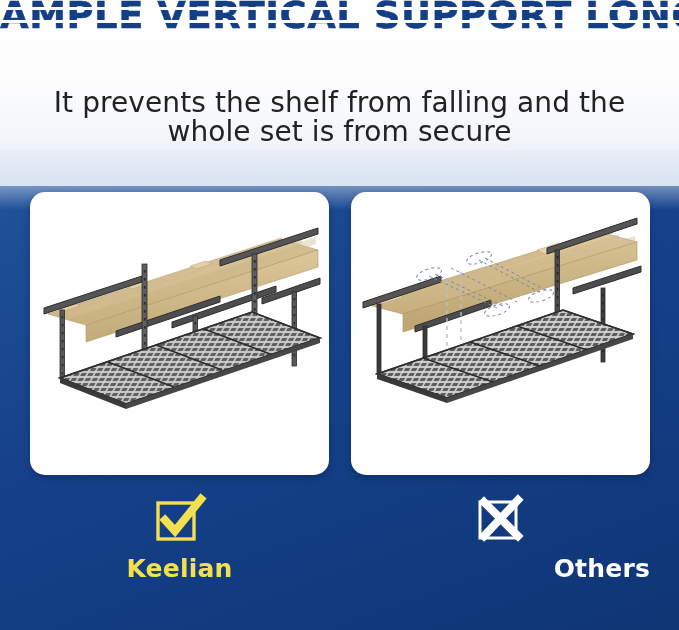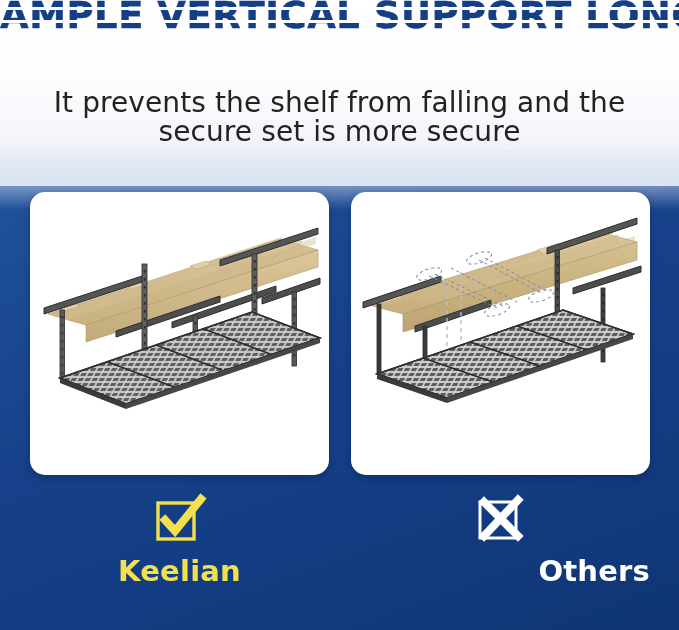--- a/index.html
+++ b/index.html
@@ -142,21 +142,21 @@
   .mark-icon {
     display: block;
     margin: 0 auto;
     width: 54px;
     height: 54px;
   }
   .verdict {
     margin-top: 8px;
     font-family: "DejaVu Sans", sans-serif;
     font-weight: bold;
-    font-size: 29px;
+    font-size: 25px;
     letter-spacing: 0.2px;
   }
   .verdict-good { color: #f3e04f; }
   .verdict-bad  { color: #ffffff; }
 </style>
 </head>
 <body>
 
 <div class="poster">
 
@@ -164,21 +164,21 @@
   <div class="bg-top"></div>
   <div class="bg-top-fade"></div>
 
   <div class="headline">
     <span class="hl-line hl1">AMPLE VERTICAL SUPPORT</span>
     <span class="hl-line hl2">LONGER CEILING BRACKETS</span>
   </div>
 
   <div class="subtitle">
     <span>It prevents the shelf from falling and the</span>
-    <span>secure set is more secure</span>
+    <span>whole set is from secure</span>
   </div>
 
   <div class="card card-left">
     <svg class="rack-svg" viewBox="0 0 299 283">
       <defs>
         <linearGradient id="woodA" x1="0" y1="0" x2="0" y2="1">
           <stop offset="0%" stop-color="#e5d2a8"></stop>
           <stop offset="100%" stop-color="#cdb583"></stop>
         </linearGradient>
         <linearGradient id="woodB" x1="0" y1="0" x2="0" y2="1">

